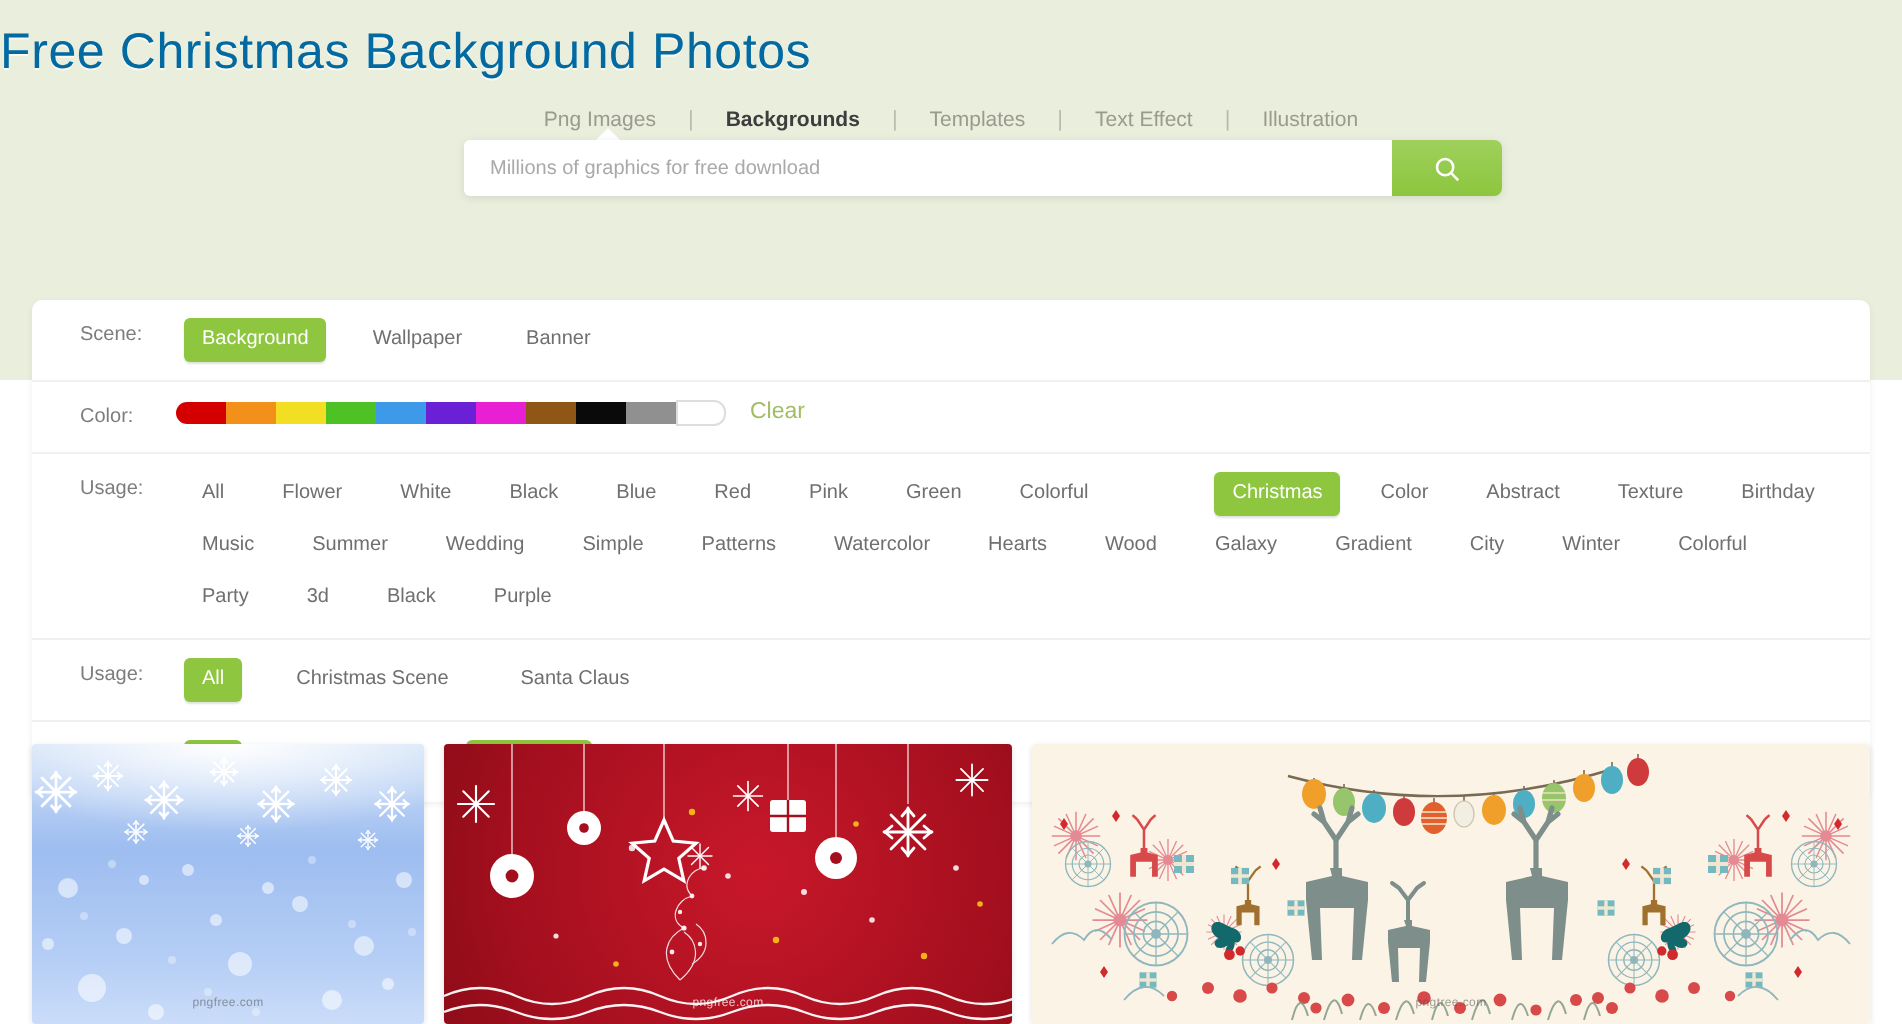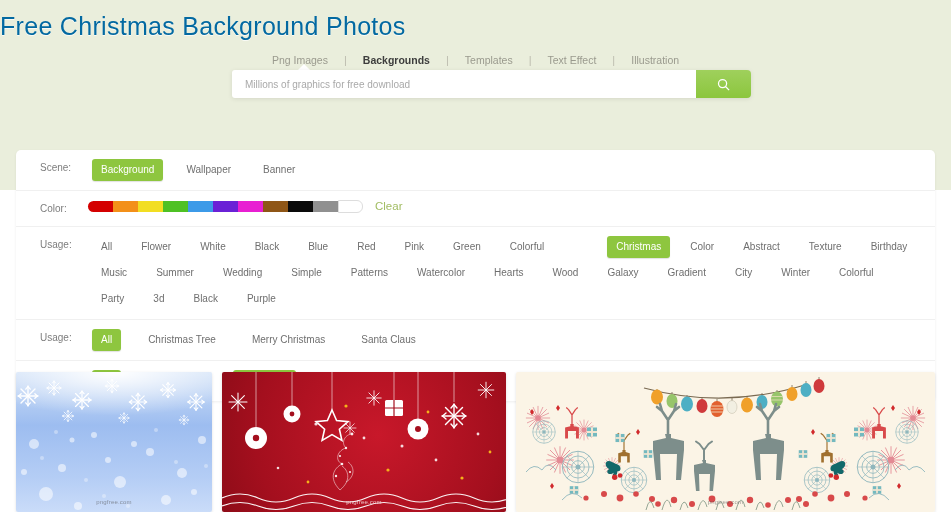--- a/index.html
+++ b/index.html
@@ -245,22 +245,21 @@
         <span class="chip">3d</span>
         <span class="chip">Black</span>
         <span class="chip">Purple</span>
       </div>
   </div>
 
   <div class="filter-row usage2-row">
     <div class="filter-label">Usage:</div>
     <div class="filter-values" id="usage2-values">
         <span class="chip active" style="background: rgb(142, 198, 63);">All</span>
-        <span class="chip">Christmas Tree</span>
-        <span class="chip">Merry Christmas</span>
+        <span class="chip">Christmas Scene</span>
         <span class="chip">Santa Claus</span>
       </div>
   </div>
 
   <div class="filter-row sort-row">
     <div class="filter-label">Sort:</div>
     <div class="filter-values" id="sort-values">
         <span class="chip active" style="background: rgb(142, 198, 63);">All</span>
         <span class="chip">New</span>
         <span class="chip">All</span>

